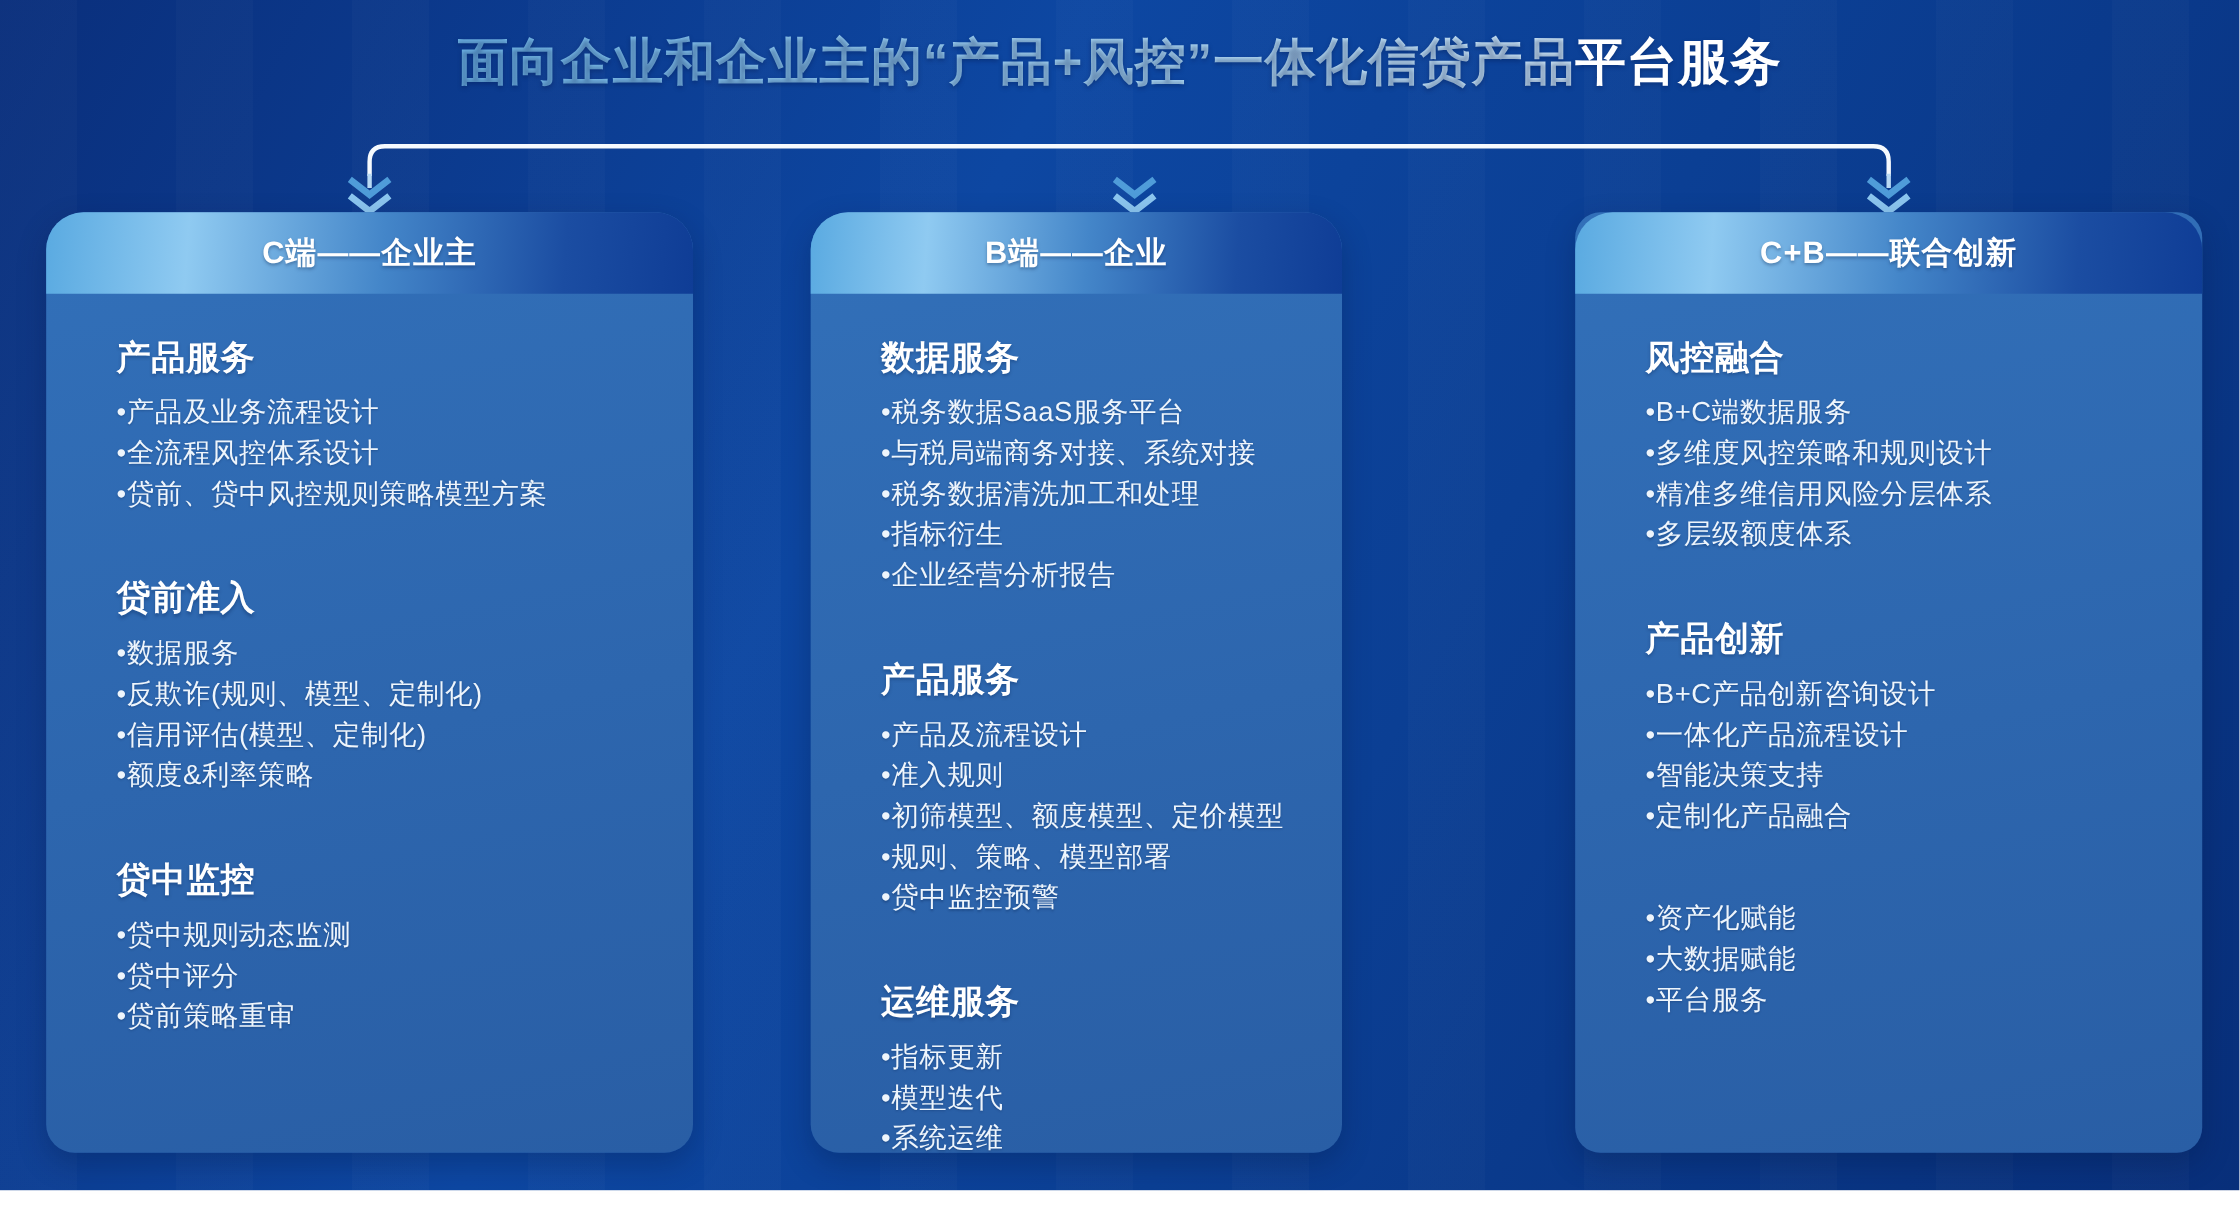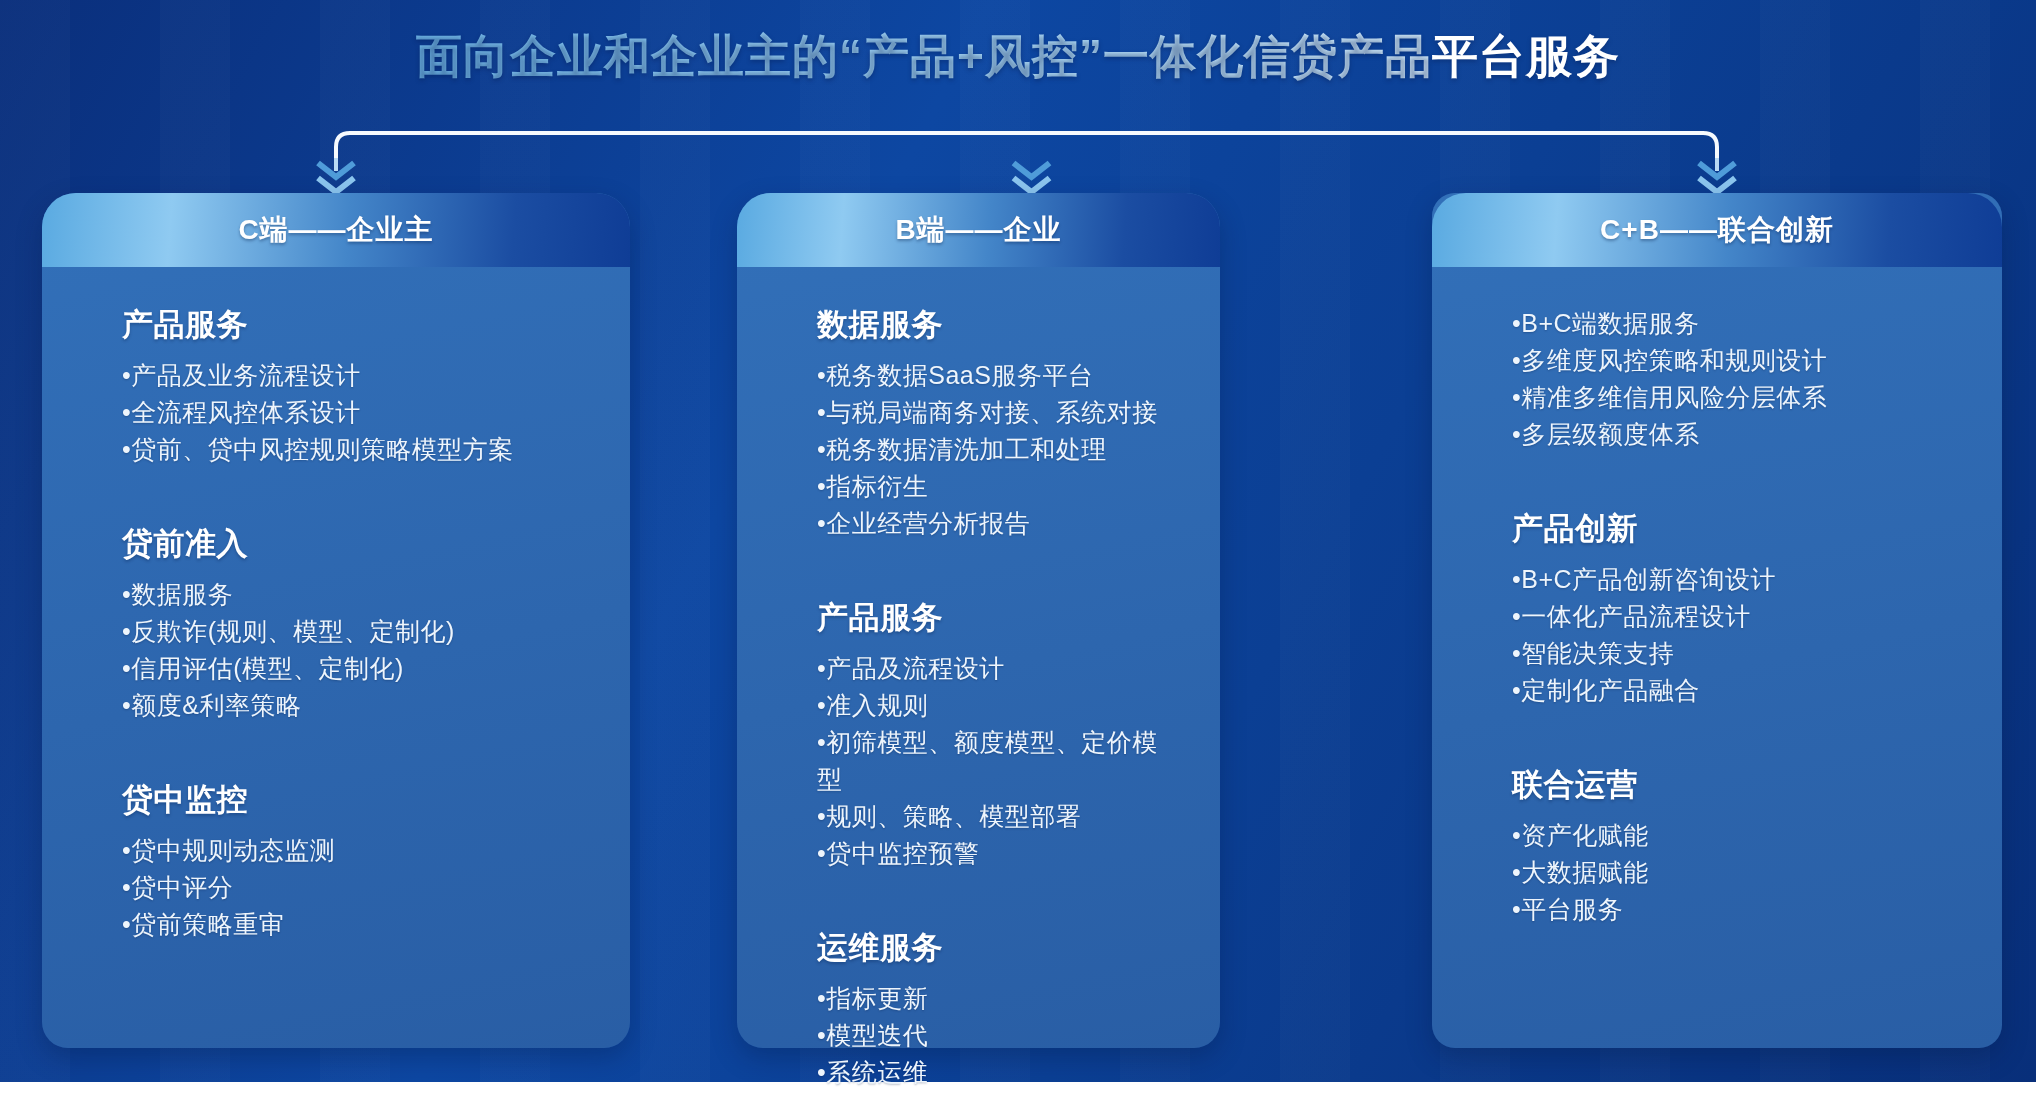--- a/index.html
+++ b/index.html
@@ -42,21 +42,21 @@
     background:linear-gradient(94deg,
       var(--header-left,#5aaae1) 0%,
       var(--header-light,#8fcaf1) 22%,
       var(--header-mid,#4486c9) 52%,
       #1b4da2 80%,
       var(--header-right,#0f3d96) 100%);
     display:flex;align-items:center;justify-content:center;
     color:#ffffff;font-size:28px;font-weight:700;letter-spacing:1px;
     text-shadow:0 2px 3px rgba(0,25,70,.35);
   }
-  .card-body{padding:38px 42px 0 80px;}
+  .card-body{padding:38px 42px 0 64px;}
   .section{margin:0;}
   .section + .section{margin-top:56px;}
   .section-heading{
     color:#ffffff;font-size:31px;font-weight:700;line-height:40px;
     margin:0 0 12px 0;letter-spacing:0.5px;
     text-shadow:0 2px 3px rgba(0,25,70,.3);
   }
   .bullet-item{
     color:#eef5fc;font-size:25px;line-height:37px;letter-spacing:0.5px;
     text-shadow:0 1px 2px rgba(0,25,70,.3);
@@ -145,34 +145,34 @@
             <div class="bullet-item">•指标更新</div>
             <div class="bullet-item">•模型迭代</div>
             <div class="bullet-item">•系统运维</div>
           </div>
         </div>
   </div>
       <div class="card" style="left: 1432px; width: 570px; border-radius: 23px;">
     <div class="card-header">C+B——联合创新</div>
     <div class="card-body">
           <div class="section">
+            <div class="section-heading">风控融合</div>
             <div class="bullet-item">•B+C端数据服务</div>
             <div class="bullet-item">•多维度风控策略和规则设计</div>
             <div class="bullet-item">•精准多维信用风险分层体系</div>
             <div class="bullet-item">•多层级额度体系</div>
           </div>
           <div class="section">
             <div class="section-heading">产品创新</div>
             <div class="bullet-item">•B+C产品创新咨询设计</div>
             <div class="bullet-item">•一体化产品流程设计</div>
             <div class="bullet-item">•智能决策支持</div>
             <div class="bullet-item">•定制化产品融合</div>
           </div>
           <div class="section">
-            <div class="section-heading">联合运营</div>
             <div class="bullet-item">•资产化赋能</div>
             <div class="bullet-item">•大数据赋能</div>
             <div class="bullet-item">•平台服务</div>
           </div>
         </div>
   </div>
     </div>
 </div>
 
 </body></html>

